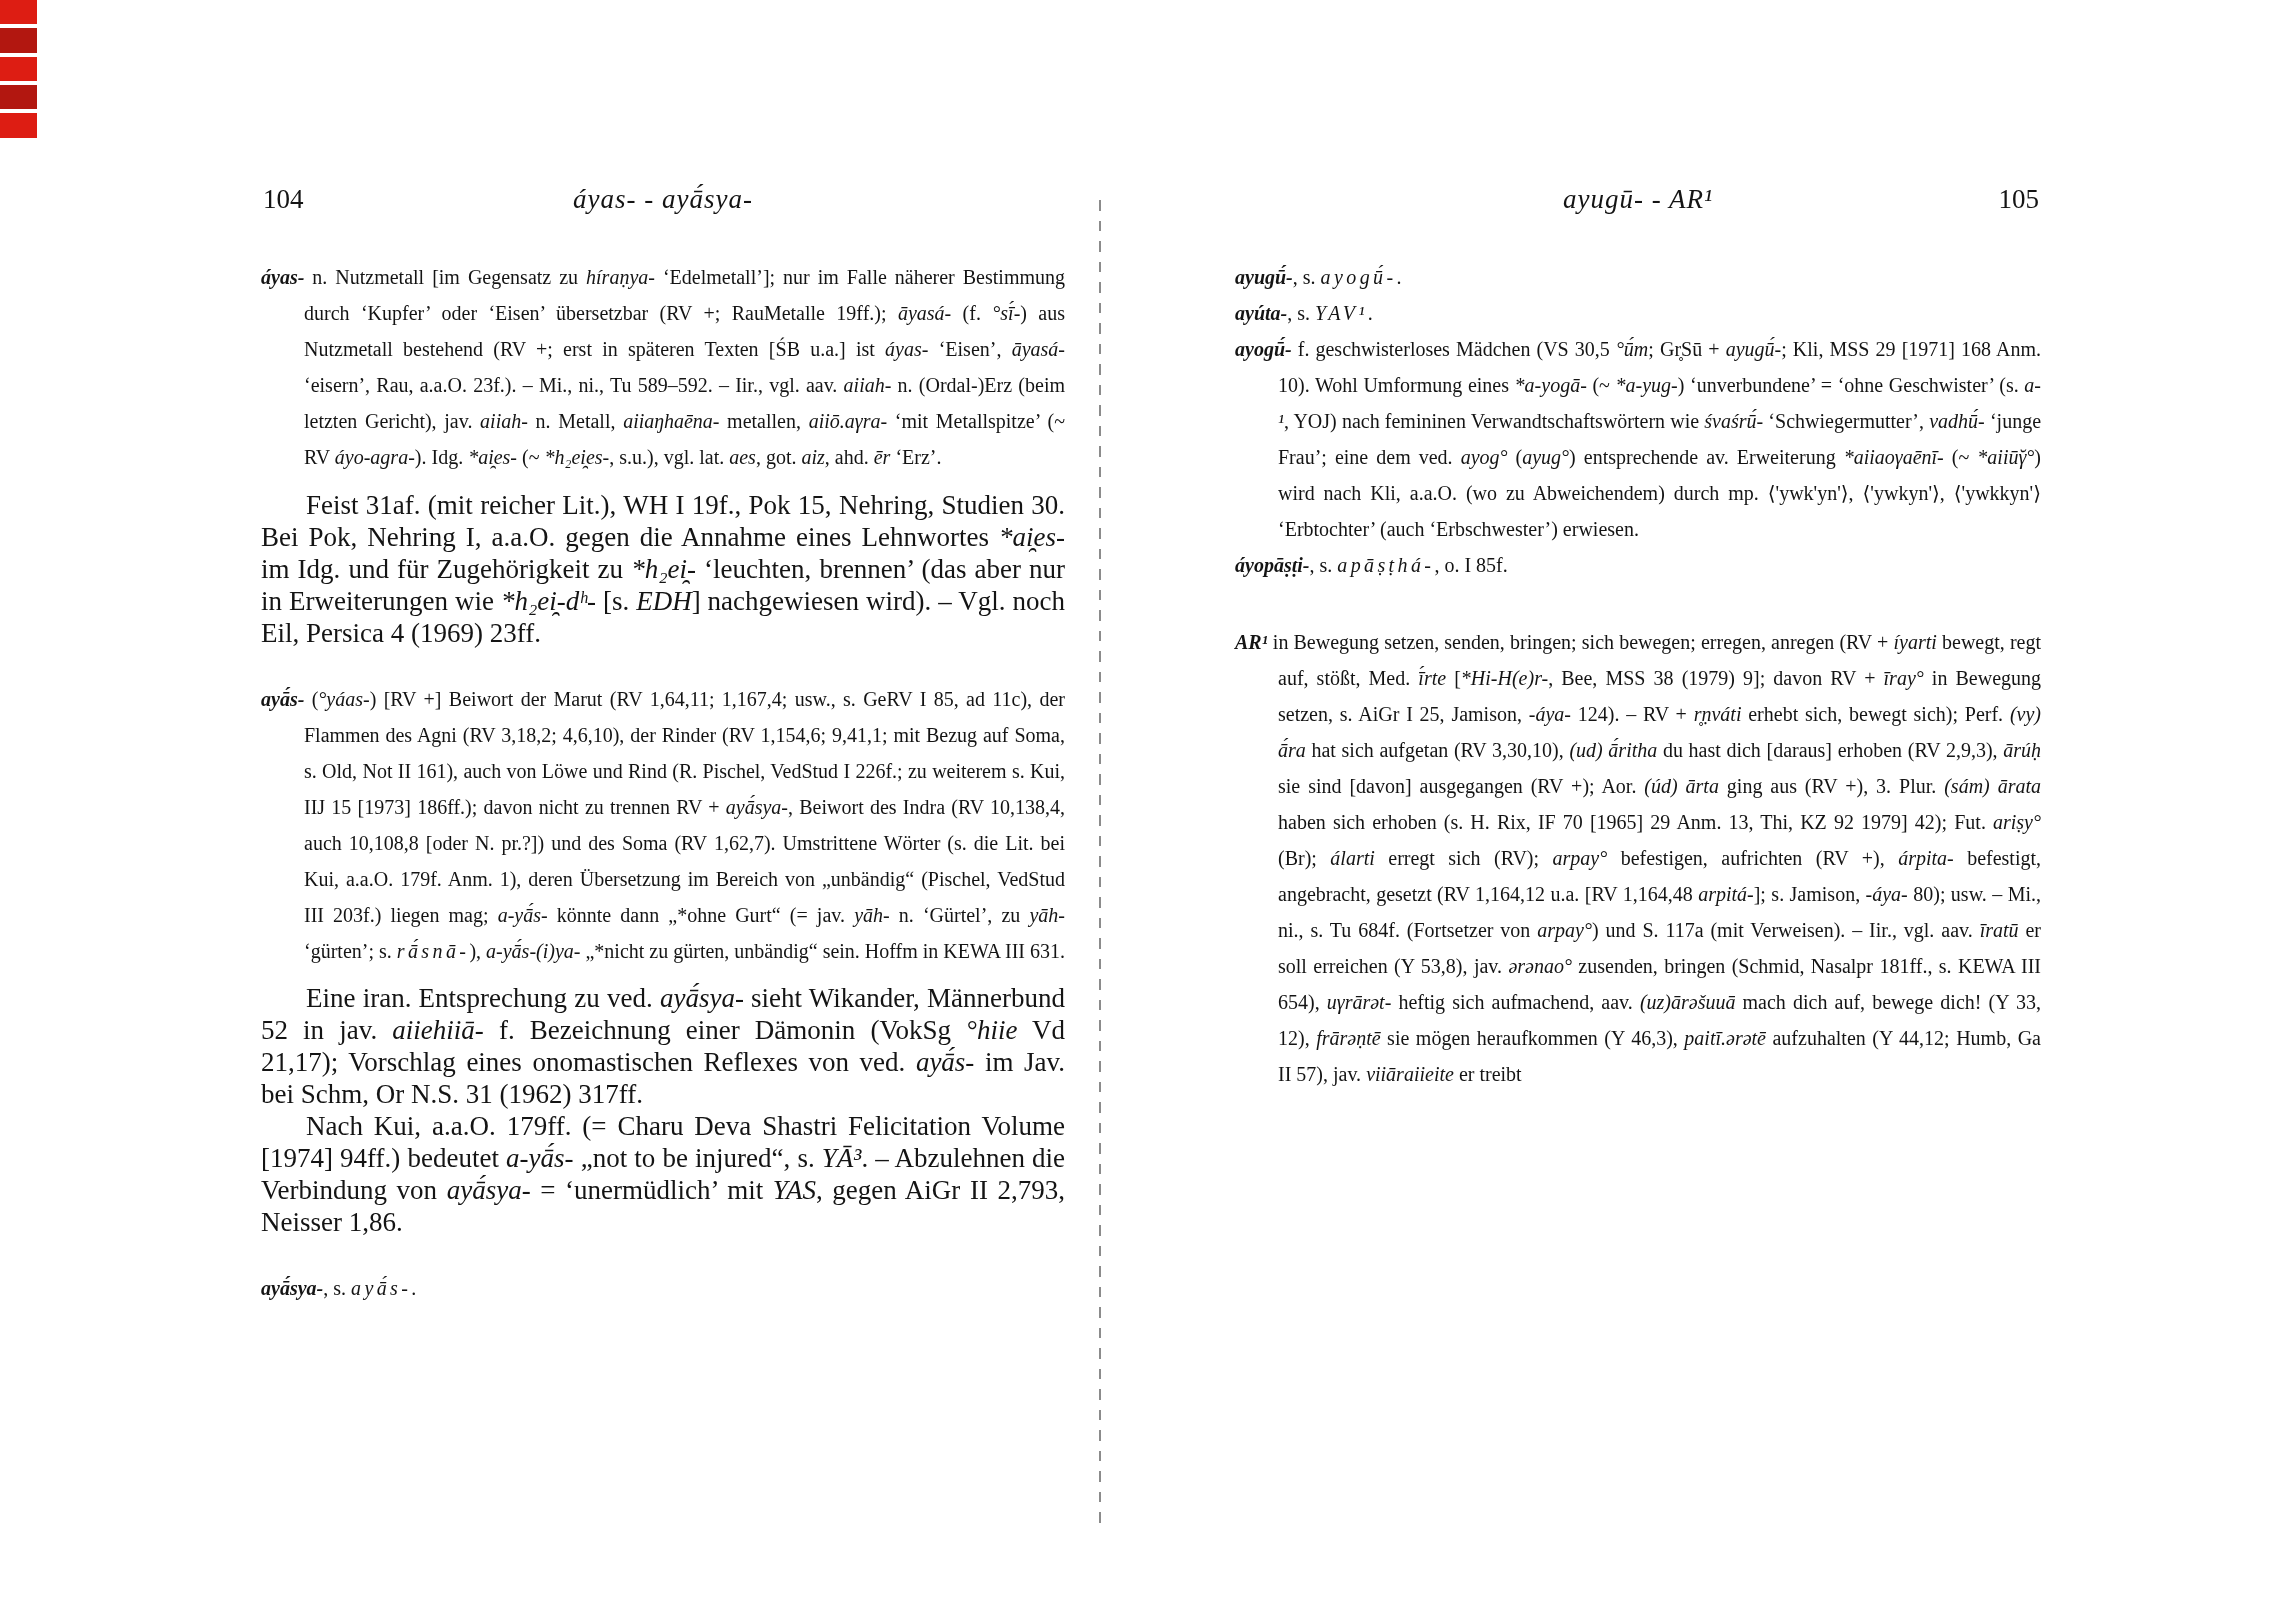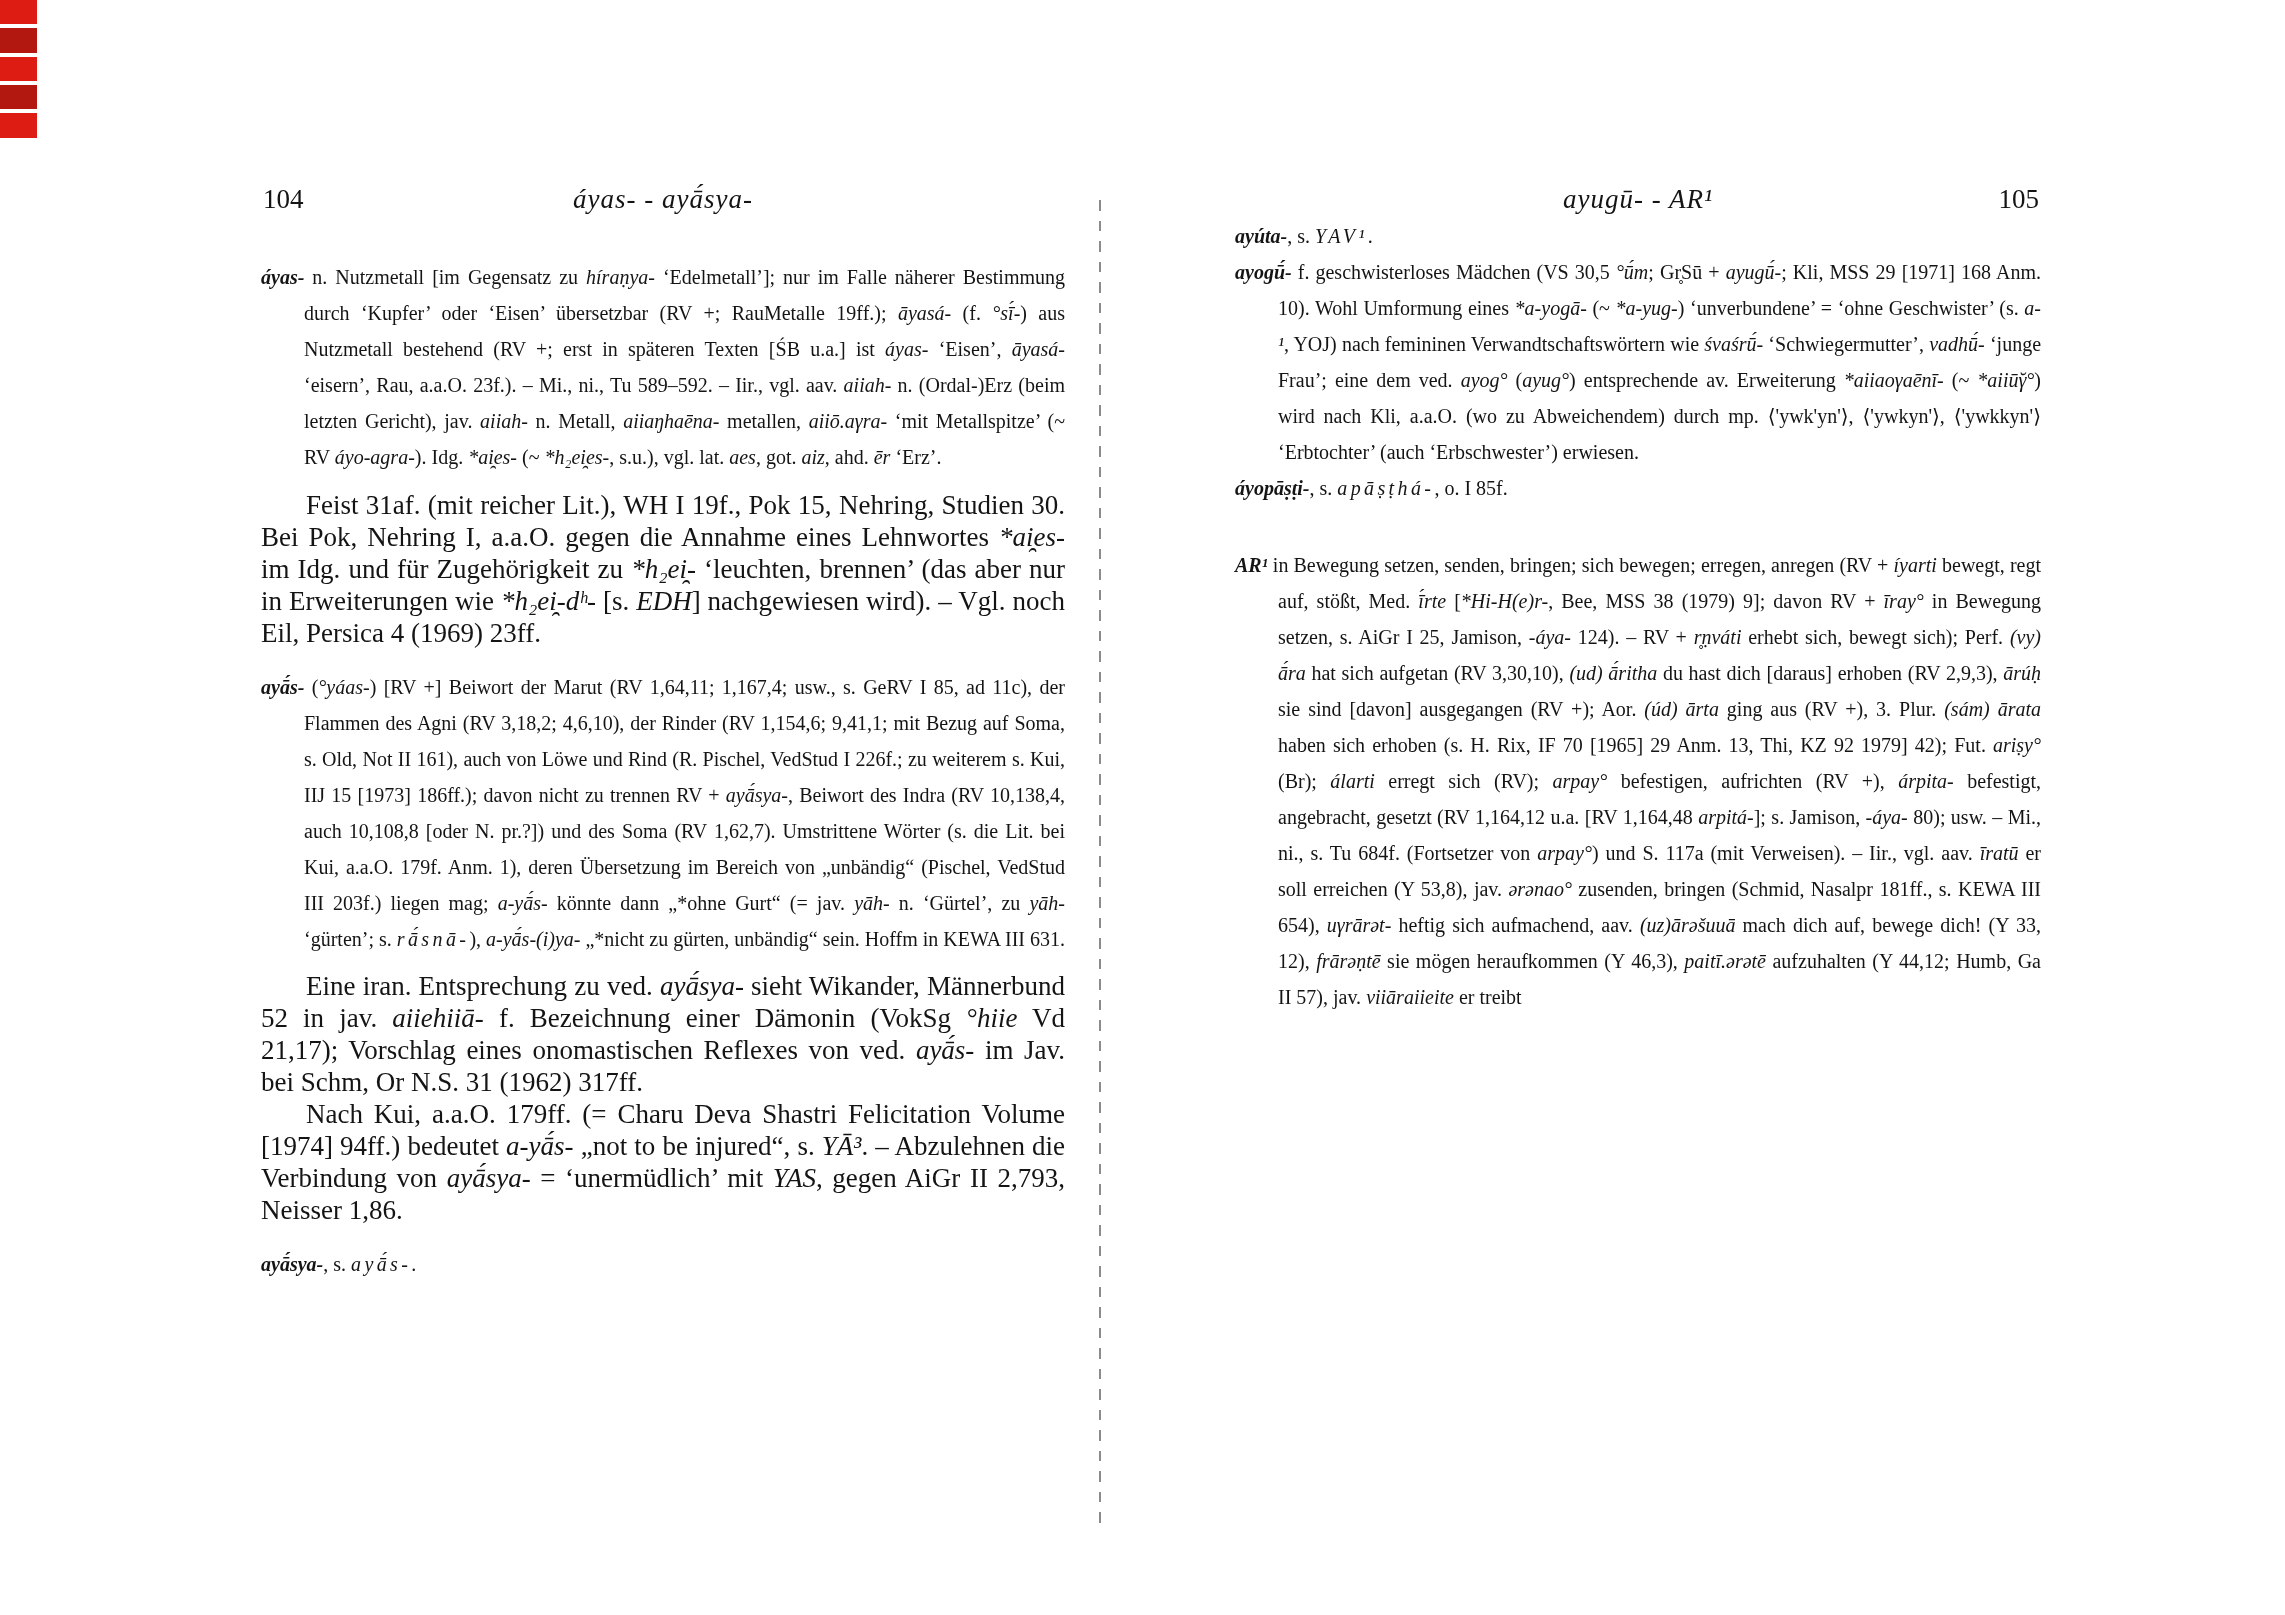--- a/index.html
+++ b/index.html
@@ -21,21 +21,21 @@
   .entry-para{
     font-size:20px;line-height:36px;text-align:justify;
     padding-left:43px;text-indent:-43px;
   }
   .small-para{
     font-size:27px;line-height:32px;text-align:justify;
     text-indent:45px;
   }
   .g0{margin-top:0;}
   .g1{margin-top:13.7px;}
-  .g2{margin-top:20px;}
+  .g2{margin-top:32px;}
   .g3{margin-top:41px;}
   .g4{}
   .run-hw{font-weight:bold;font-style:italic;}
   .run-i{font-style:italic;}
   .run-isp{font-style:italic;letter-spacing:3.4px;}
   .fold-line{
     position:absolute;left:1099px;top:200px;width:2px;height:1331px;
     background:repeating-linear-gradient(to bottom,#777 0 10.7px,transparent 10.7px 20.5px);
     opacity:.85;
   }
@@ -69,19 +69,20 @@
       <p class="entry-para g2"><span class="run-hw">ayā́sya-</span>, s. <span class="run-isp">ayā́s-</span>.</p>
     </div>
 </div>
 
 <div class="page page-right">
   <div class="page-head">
     <span class="running-head">ayugū- - AR¹</span>
     <span class="pagenum">105</span>
   </div>
   <div class="entries">
+      <p class="entry-para g3"><span class="run-hw">ayugū́-</span>, s. <span class="run-isp">ayogū́-</span>.</p>
       <p class="entry-para g4"><span class="run-hw">ayúta-</span>, s. <span class="run-isp">YAV¹</span>.</p>
       <p class="entry-para g4"><span class="run-hw">ayogū́-</span> f. geschwisterloses Mädchen (VS 30,5 <span class="run-i">°ū́m</span>; Gr̥Sū + <span class="run-i">ayugū́-</span>; Kli, MSS 29 [1971] 168 Anm. 10). Wohl Umformung eines <span class="run-i">*a-yogā-</span> (~ <span class="run-i">*a-yug-</span>) ‘unverbundene’ = ‘ohne Geschwister’ (s. <span class="run-i">a-¹</span>, YOJ) nach femininen Verwandtschaftswörtern wie <span class="run-i">śvaśrū́-</span> ‘Schwiegermutter’, <span class="run-i">vadhū́-</span> ‘junge Frau’; eine dem ved. <span class="run-i">ayog°</span> (<span class="run-i">ayug°</span>) entsprechende av. Erweiterung <span class="run-i">*aiiaoγaēnī-</span> (~ <span class="run-i">*aiiū̆γ°</span>) wird nach Kli, a.a.O. (wo zu Abweichendem) durch mp. ⟨'ywk'yn'⟩, ⟨'ywkyn'⟩, ⟨'ywkkyn'⟩ ‘Erbtochter’ (auch ‘Erbschwester’) erwiesen.</p>
       <p class="entry-para g4"><span class="run-hw">áyopāṣṭi-</span>, s. <span class="run-isp">apāṣṭhá-</span>, o. I 85f.</p>
       <p class="entry-para g3"><span class="run-hw">AR¹</span> in Bewegung setzen, senden, bringen; sich bewegen; erregen, anregen (RV + <span class="run-i">íyarti</span> bewegt, regt auf, stößt, Med. <span class="run-i">ī́rte</span> [<span class="run-i">*Hi-H(e)r-</span>, Bee, MSS 38 (1979) 9]; davon RV + <span class="run-i">īray°</span> in Bewegung setzen, s. AiGr I 25, Jamison, <span class="run-i">-áya-</span> 124). – RV + <span class="run-i">r̥ṇváti</span> erhebt sich, bewegt sich); Perf. <span class="run-i">(vy) ā́ra</span> hat sich aufgetan (RV 3,30,10), <span class="run-i">(ud) ā́ritha</span> du hast dich [daraus] erhoben (RV 2,9,3), <span class="run-i">ārúḥ</span> sie sind [davon] ausgegangen (RV +); Aor. <span class="run-i">(úd) ārta</span> ging aus (RV +), 3. Plur. <span class="run-i">(sám) ārata</span> haben sich erhoben (s. H. Rix, IF 70 [1965] 29 Anm. 13, Thi, KZ 92 1979] 42); Fut. <span class="run-i">ariṣy°</span> (Br); <span class="run-i">álarti</span> erregt sich (RV); <span class="run-i">arpay°</span> befestigen, aufrichten (RV +), <span class="run-i">árpita-</span> befestigt, angebracht, gesetzt (RV 1,164,12 u.a. [RV 1,164,48 <span class="run-i">arpitá-</span>]; s. Jamison, <span class="run-i">-áya-</span> 80); usw. – Mi., ni., s. Tu 684f. (Fortsetzer von <span class="run-i">arpay°</span>) und S. 117a (mit Verweisen). – Iir., vgl. aav. <span class="run-i">īratū</span> er soll erreichen (Y 53,8), jav. <span class="run-i">ərənao°</span> zusenden, bringen (Schmid, Nasalpr 181ff., s. KEWA III 654), <span class="run-i">uγrārət-</span> heftig sich aufmachend, aav. <span class="run-i">(uz)ārəšuuā</span> mach dich auf, bewege dich! (Y 33, 12), <span class="run-i">frārəṇtē</span> sie mögen heraufkommen (Y 46,3), <span class="run-i">paitī.ərətē</span> aufzuhalten (Y 44,12; Humb, Ga II 57), jav. <span class="run-i">viiāraiieite</span> er treibt</p>
     </div>
 </div>
 
 
 </body></html>

